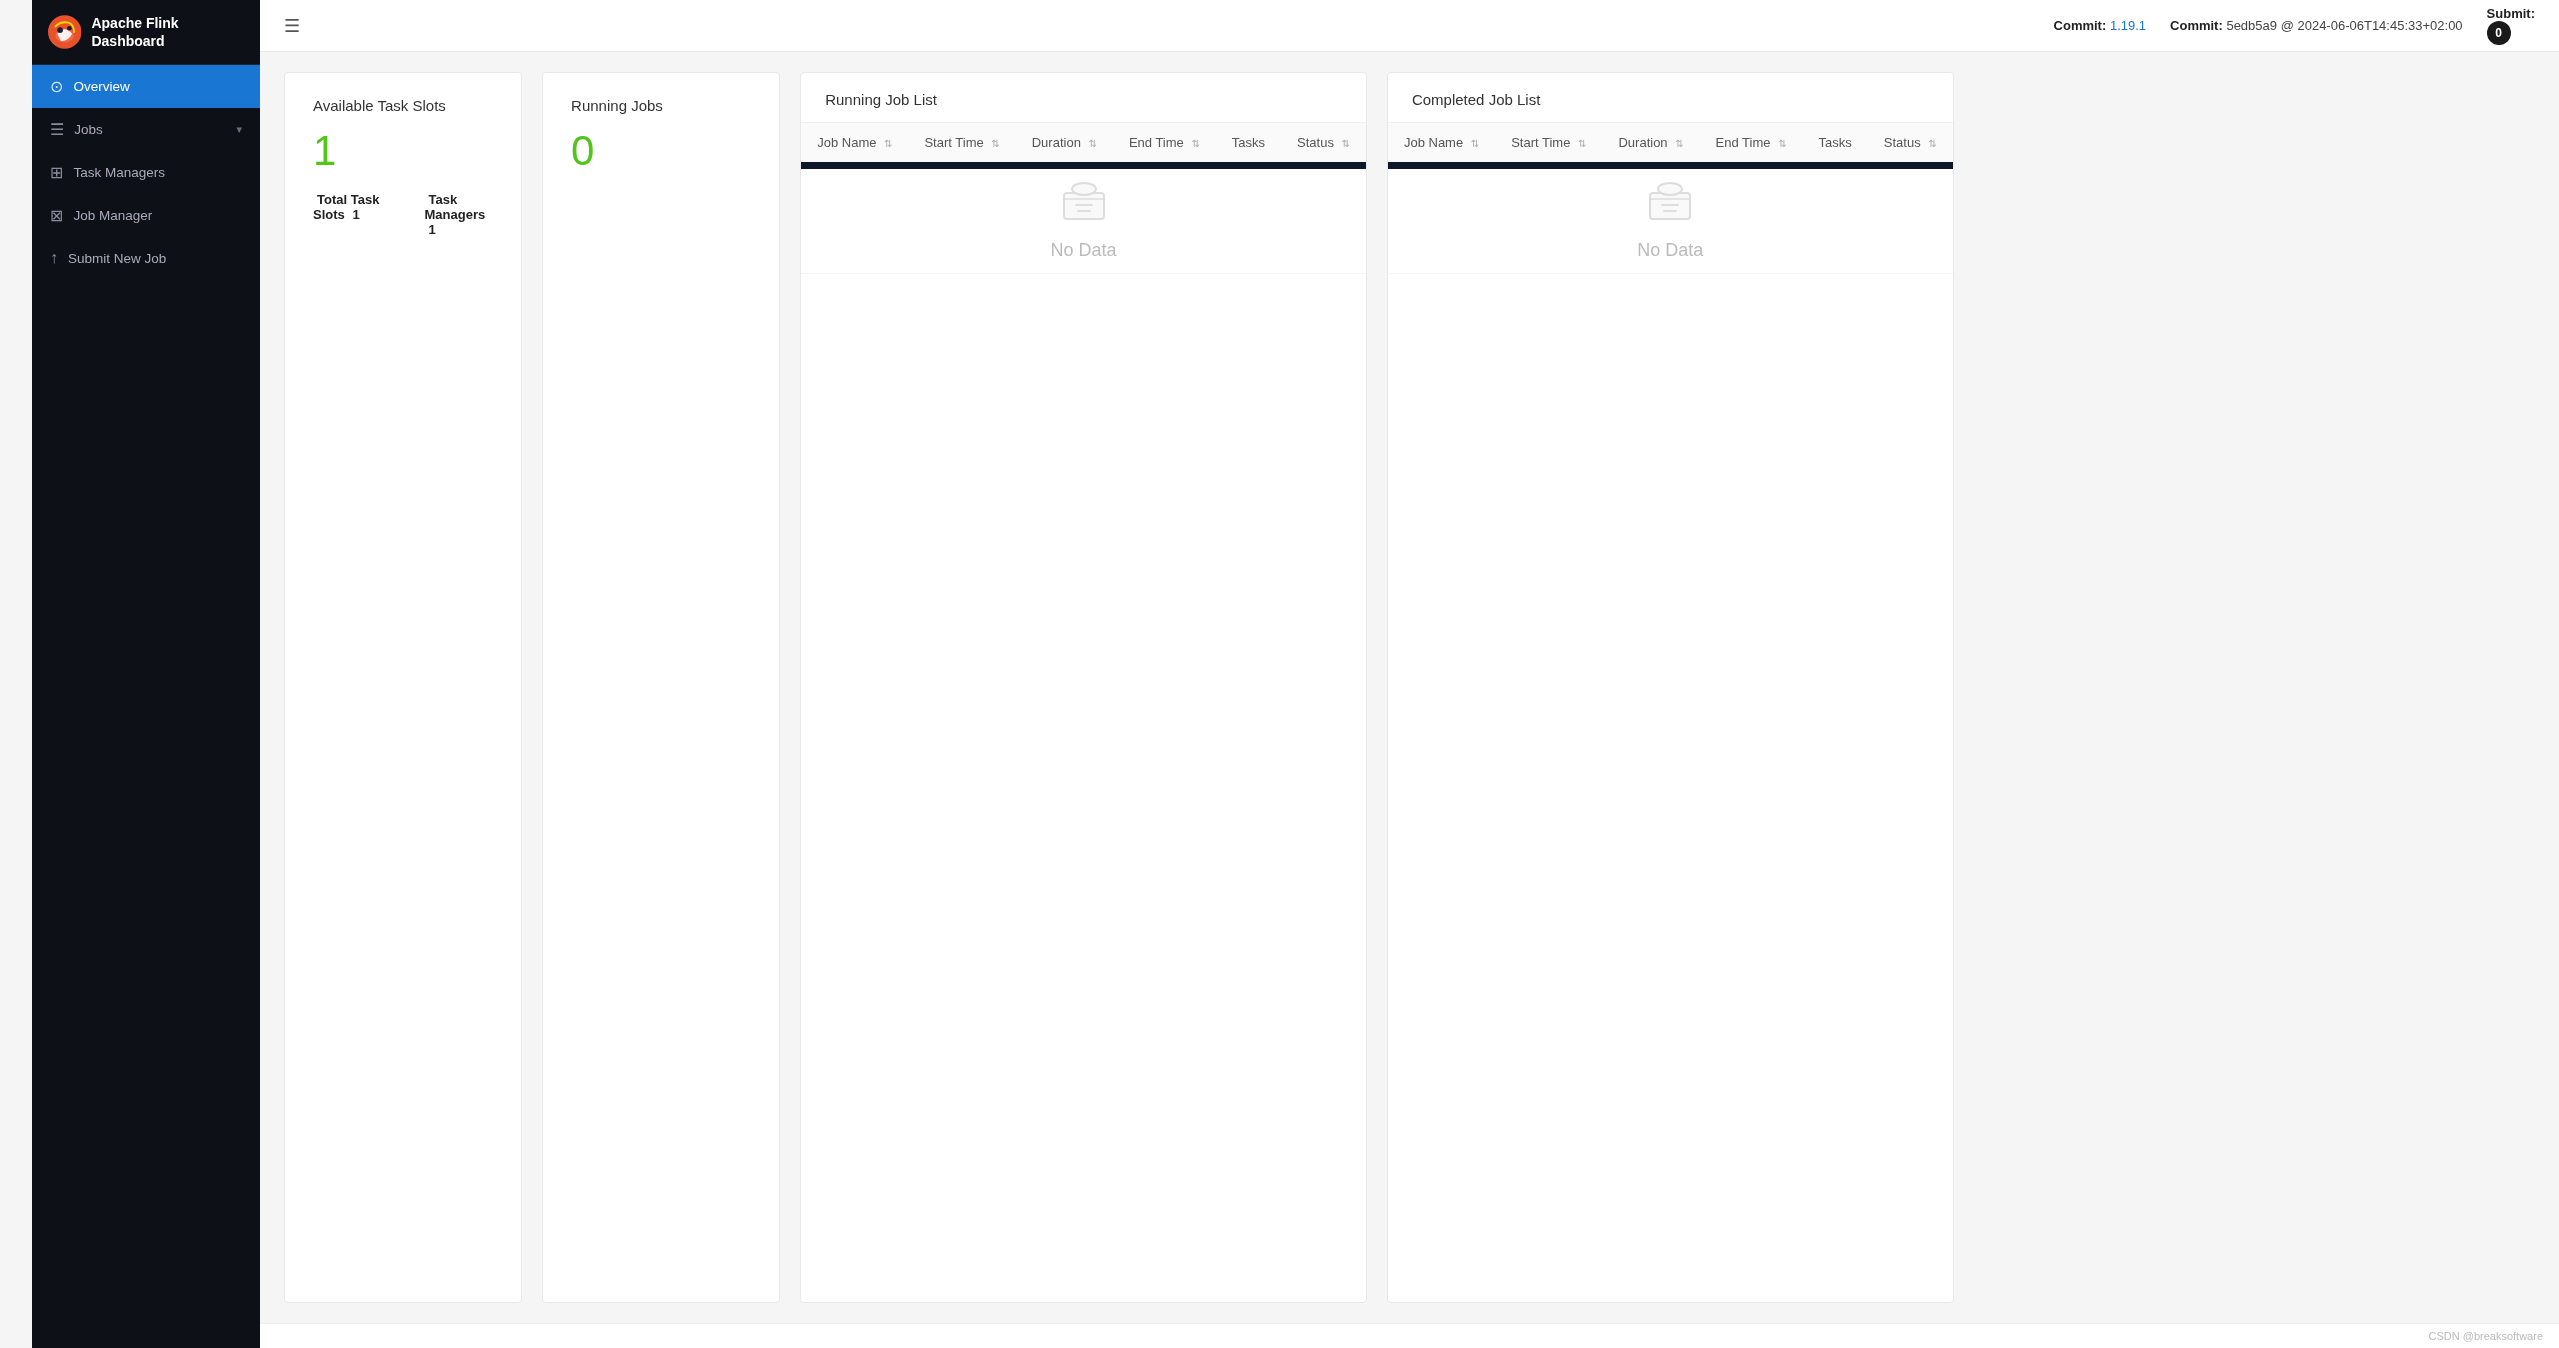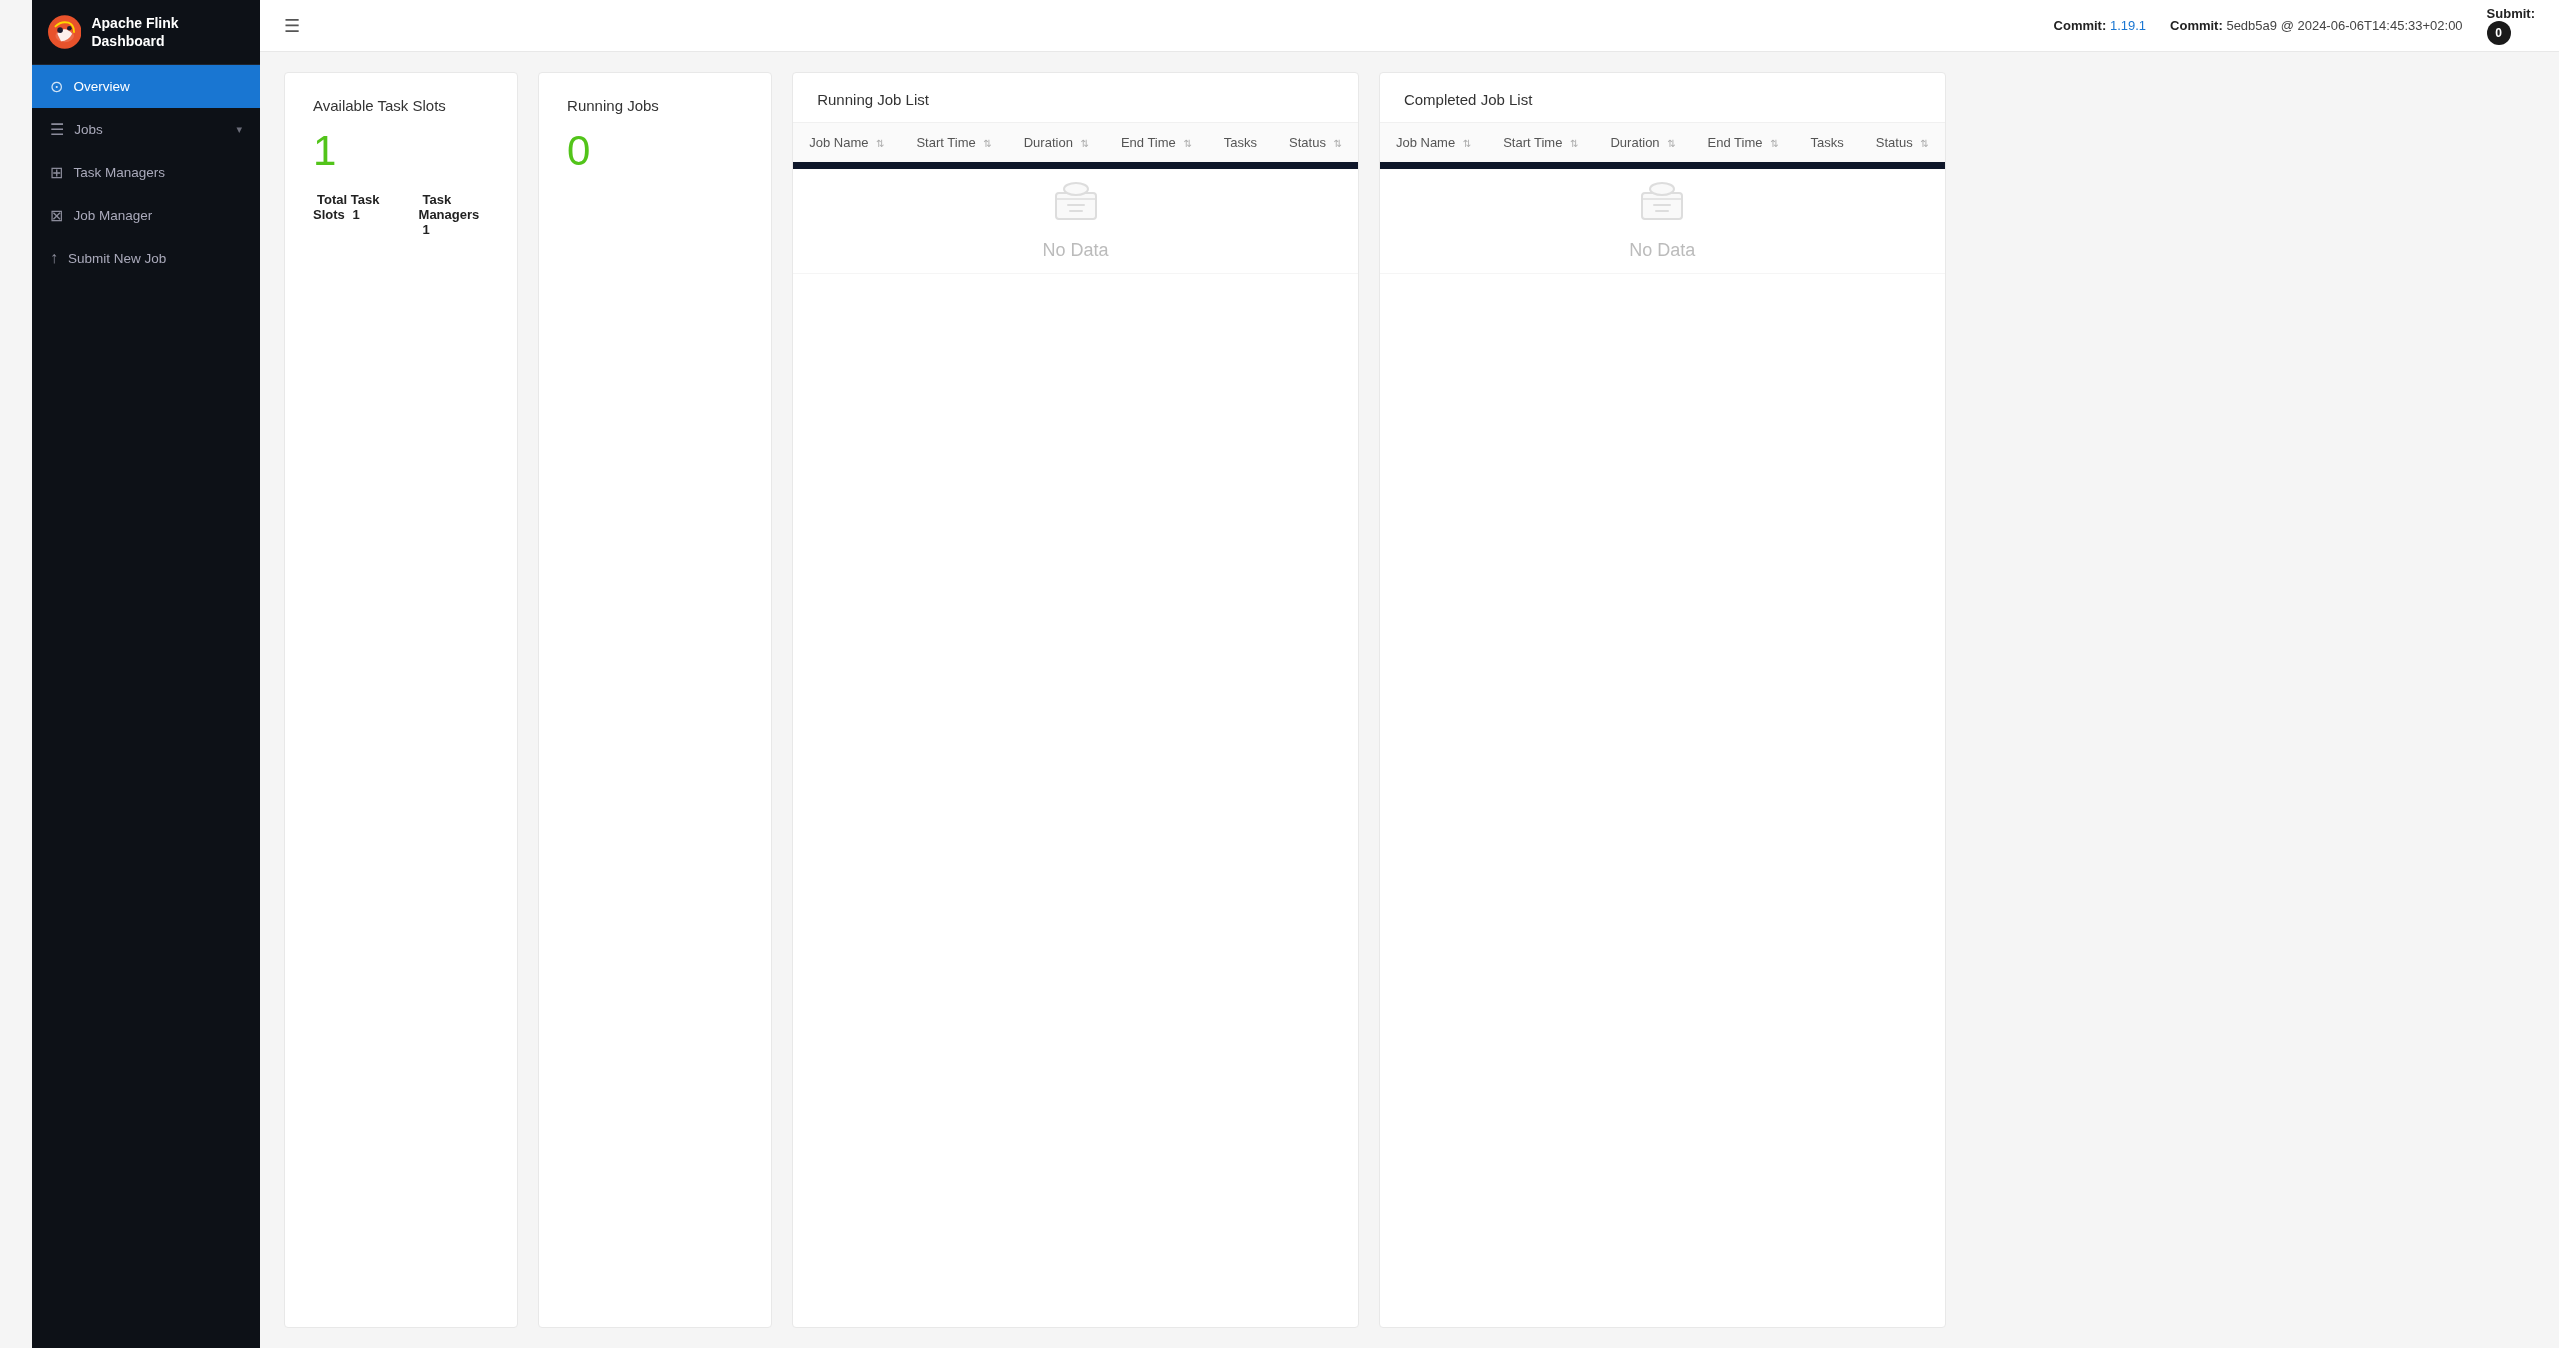--- a/index.html
+++ b/index.html
@@ -113,21 +113,21 @@
     }
     .card-big-number {
       font-size: 42px;
       font-weight: 400;
       color: #52c41a;
       margin-bottom: 20px;
       line-height: 1;
     }
     .card-stats {
       display: flex;
-      gap: 32px;
+      gap: 40px;
       font-size: 13px;
       color: #555;
     }
     .card-stat span { font-weight: 600; color: #222; margin-left: 4px; }
 
     
     .table-section {
       background: #fff;
       border: 1px solid #e8e8e8;
       border-radius: 4px;
@@ -376,13 +376,16 @@
               </span>
               <span class="no-data-text">No Data</span>
             </td>
           </tr>
         </tbody>
       </table>
     </div>
 
   </div>
 
+  <div id="footer">
+    <span>CSDN @breaksoftware</span>
+  </div>
 </div>
 
 </body></html>

